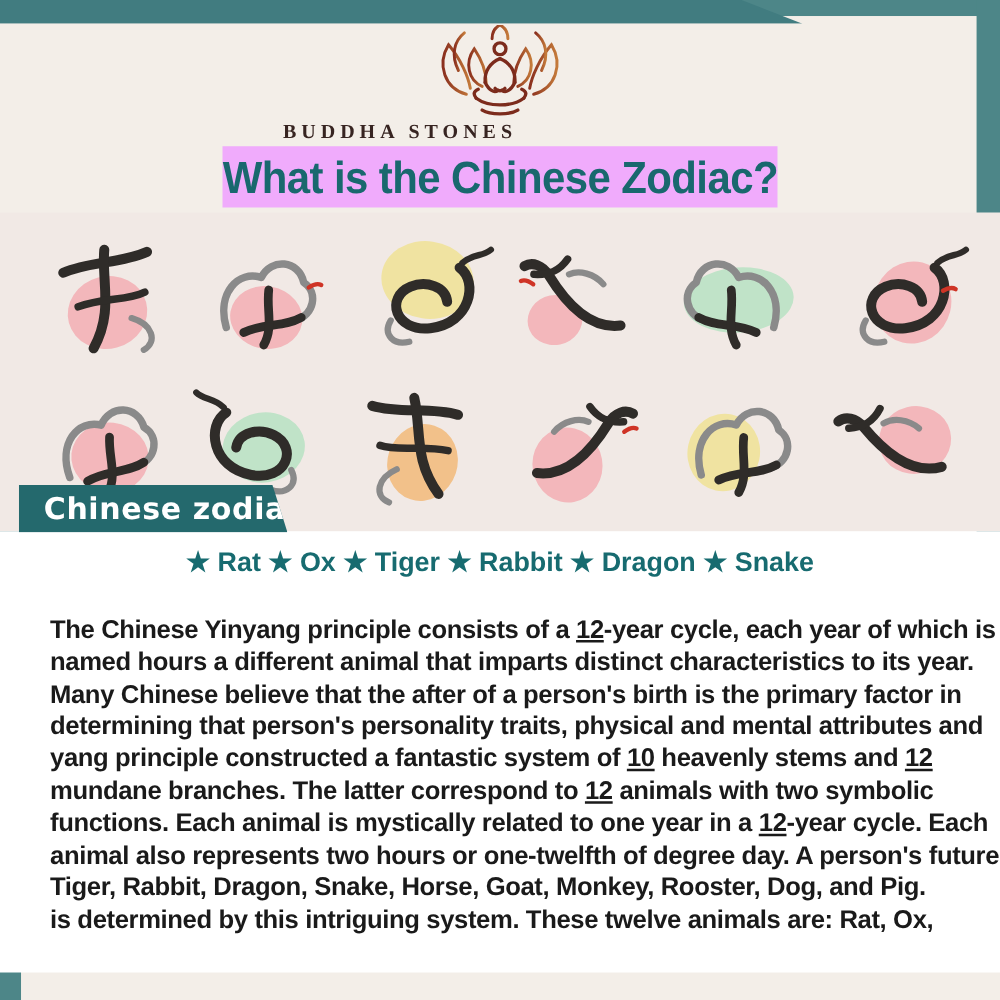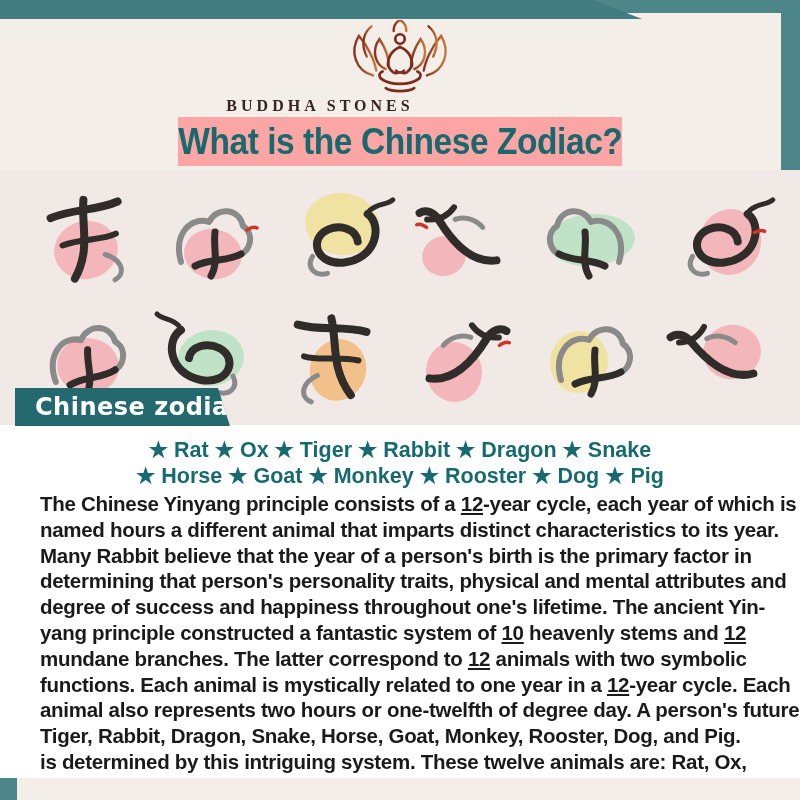--- a/index.html
+++ b/index.html
@@ -14,21 +14,21 @@
   .left-strip{left:0;top:202px;width:17px;height:598px;
              clip-path:polygon(0 0,100% 3.9%,100% 100%,0 100%);}
   .bottom-strip{left:0;top:781px;width:642px;height:19px;background:#417c80;
              clip-path:polygon(0 0,92.4% 0,100% 100%,0 100%);}
   
   .logo{position:absolute;left:330px;top:20px;width:140px;height:76px;}
   .brand{position:absolute;left:0;top:97px;width:640px;text-align:center;
          font-family:"Liberation Serif",serif;font-size:16px;font-weight:600;
          letter-spacing:4px;color:#372421;}
   .title-band{position:absolute;left:178px;top:117px;width:444px;height:49px;
-         background:#fca5a5;display:flex;align-items:center;justify-content:center;z-index:2;}
+         background:#f0abfc;display:flex;align-items:center;justify-content:center;z-index:2;}
   .page-title{font-size:36px;font-weight:bold;color:#19686e;letter-spacing:-.5px;
          white-space:nowrap;display:inline-block;}
   
   .zodiac-panel{position:absolute;left:0;top:170px;width:800px;height:255px;
          background:#f1e9e5;}
   .zrow{position:absolute;left:24px;width:752px;height:118px;display:flex;
          justify-content:space-between;}
   .zrow1{top:8px}.zrow2{top:126px}
   .zcell{width:118px;height:118px;position:relative;}
   .zcell svg{position:absolute;inset:0;}
@@ -225,28 +225,26 @@
       </div>
   </div>
 
   <div class="banner">
     <span>Chinese zodiac</span>
   </div>
 
   <div class="content-panel">
     <div class="star-list" id="starList">
         <div><span class="star-line">★ Rat ★ Ox ★ Tiger ★ Rabbit ★ Dragon ★ Snake</span></div>
-        <div><span class="star-line">★ Horse ★ Goat ★ Monkey ★ Rooster ★ Dog ★ Pig</span></div>
       </div>
     <div class="body-text" id="bodyText">
         <span class="body-line">The Chinese Yinyang principle consists of a <u>12</u>-year cycle, each year of which is</span>
         <span class="body-line">named hours a different animal that imparts distinct characteristics to its year.</span>
-        <span class="body-line">Many Rabbit believe that the year of a person's birth is the primary factor in</span>
+        <span class="body-line">Many Chinese believe that the after of a person's birth is the primary factor in</span>
         <span class="body-line">determining that person's personality traits, physical and mental attributes and</span>
-        <span class="body-line">degree of success and happiness throughout one's lifetime. The ancient Yin-</span>
         <span class="body-line">yang principle constructed a fantastic system of <u>10</u> heavenly stems and <u>12</u></span>
         <span class="body-line">mundane branches. The latter correspond to <u>12</u> animals with two symbolic</span>
         <span class="body-line">functions. Each animal is mystically related to one year in a <u>12</u>-year cycle. Each</span>
         <span class="body-line">animal also represents two hours or one-twelfth of degree day. A person's future</span>
         <span class="body-line">Tiger, Rabbit, Dragon, Snake, Horse, Goat, Monkey, Rooster, Dog, and Pig.</span>
         <span class="body-line">is determined by this intriguing system. These twelve animals are: Rat, Ox,</span>
       </div>
   </div>
 
 </div>

